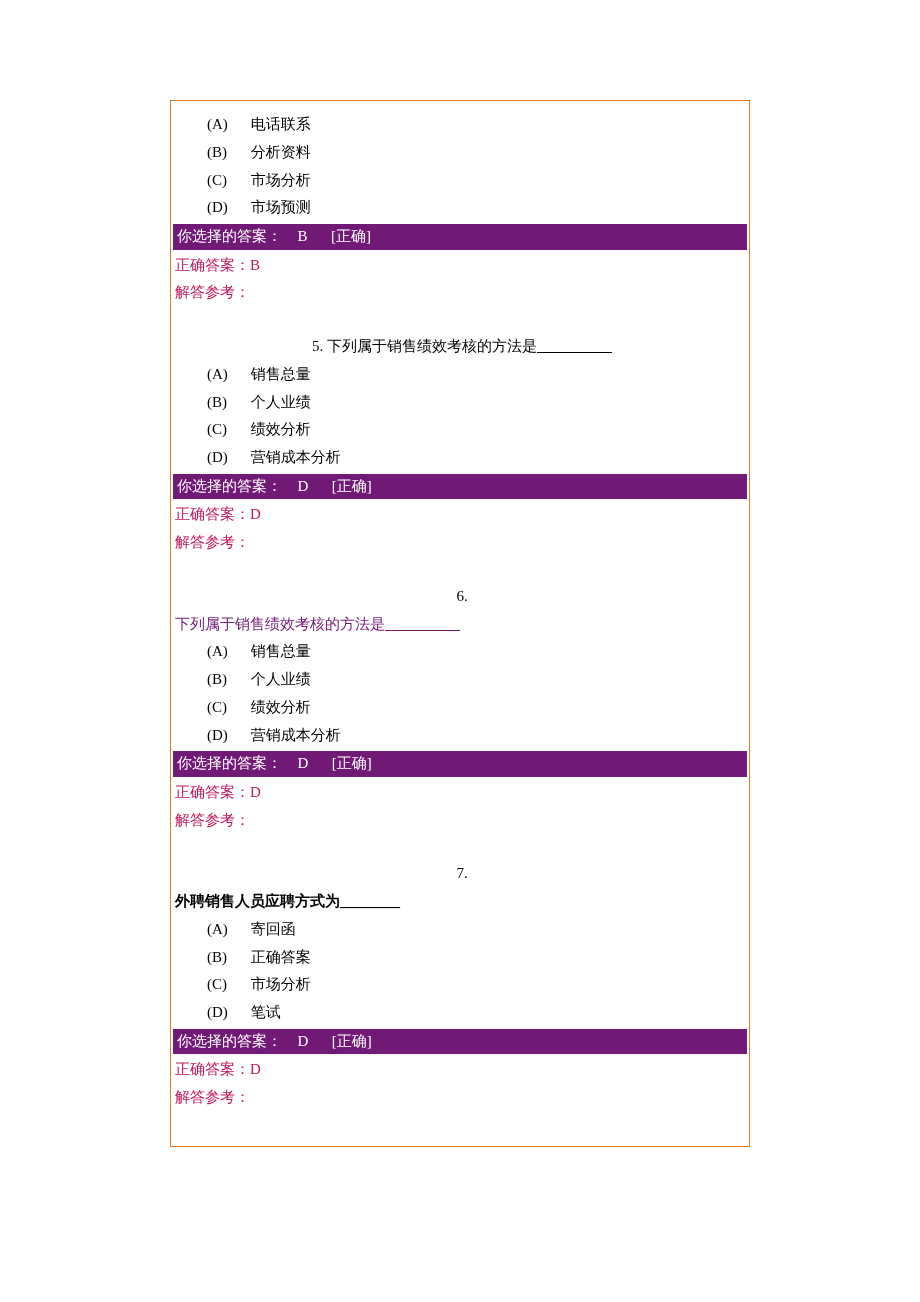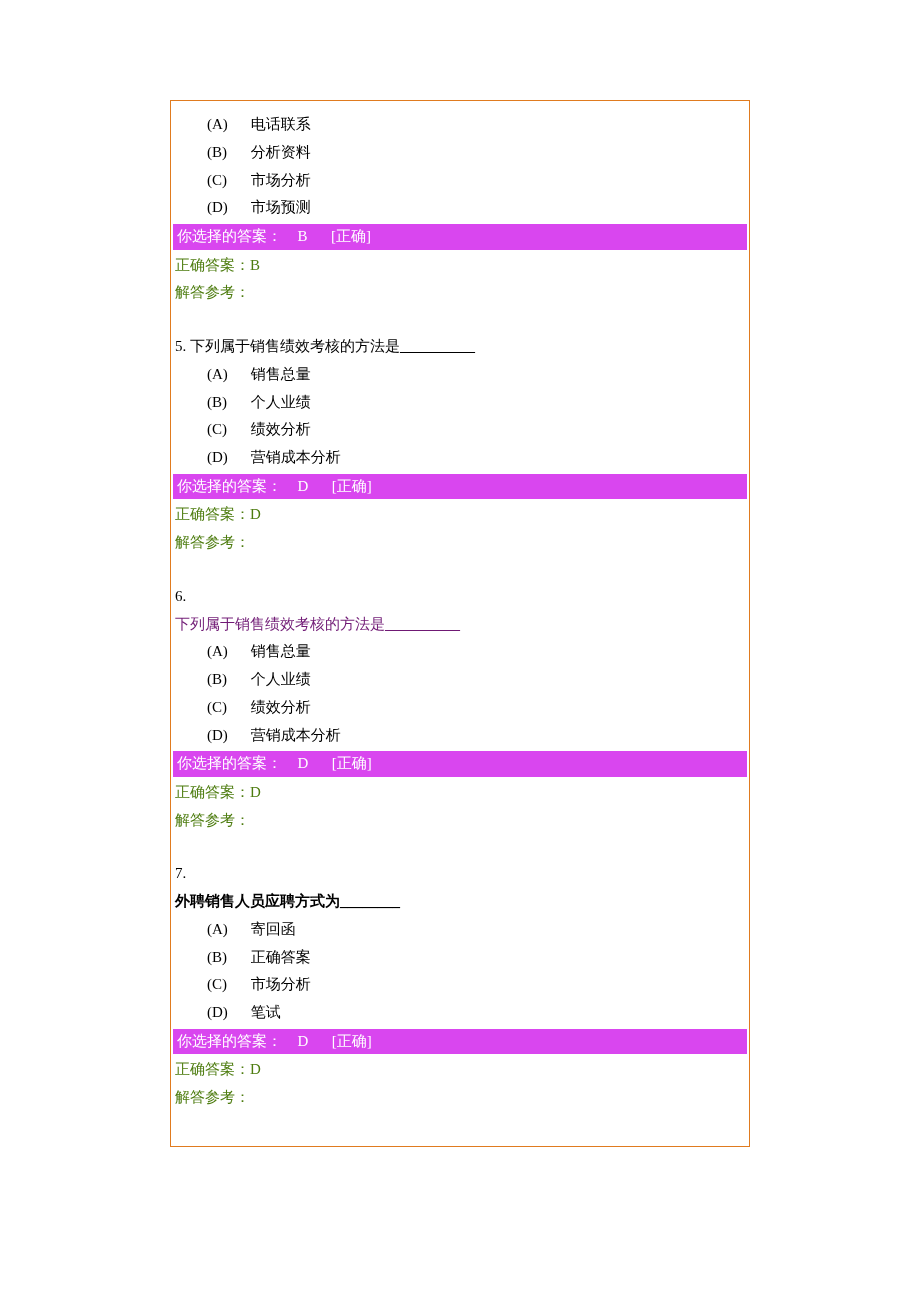--- a/index.html
+++ b/index.html
@@ -20,33 +20,34 @@
     padding: 10px 0 20px 0;
   }
   .option-row {
     padding-left: 36px;
   }
   .option-letter {
     display: inline-block;
     min-width: 40px;
   }
   .banner {
-    background: #d946ef;
+    background: #701a75;
     color: #ffffff;
     padding: 0 4px;
     line-height: 1.7;
     margin: 2px 2px 2px 2px;
   }
   .banner .pad { display: inline-block; width: 8px; }
   .green-text {
-    color: #4d7c0f;
+    color: #be185d;
     padding-left: 4px;
   }
   .q-number {
     padding-left: 4px;
+    text-align: center;
   }
   .q-text {
     padding-left: 4px;
     font-weight: bold;
   }
   .blue-link {
     color: #701a75;
     padding-left: 4px;
   }
   .blank {

